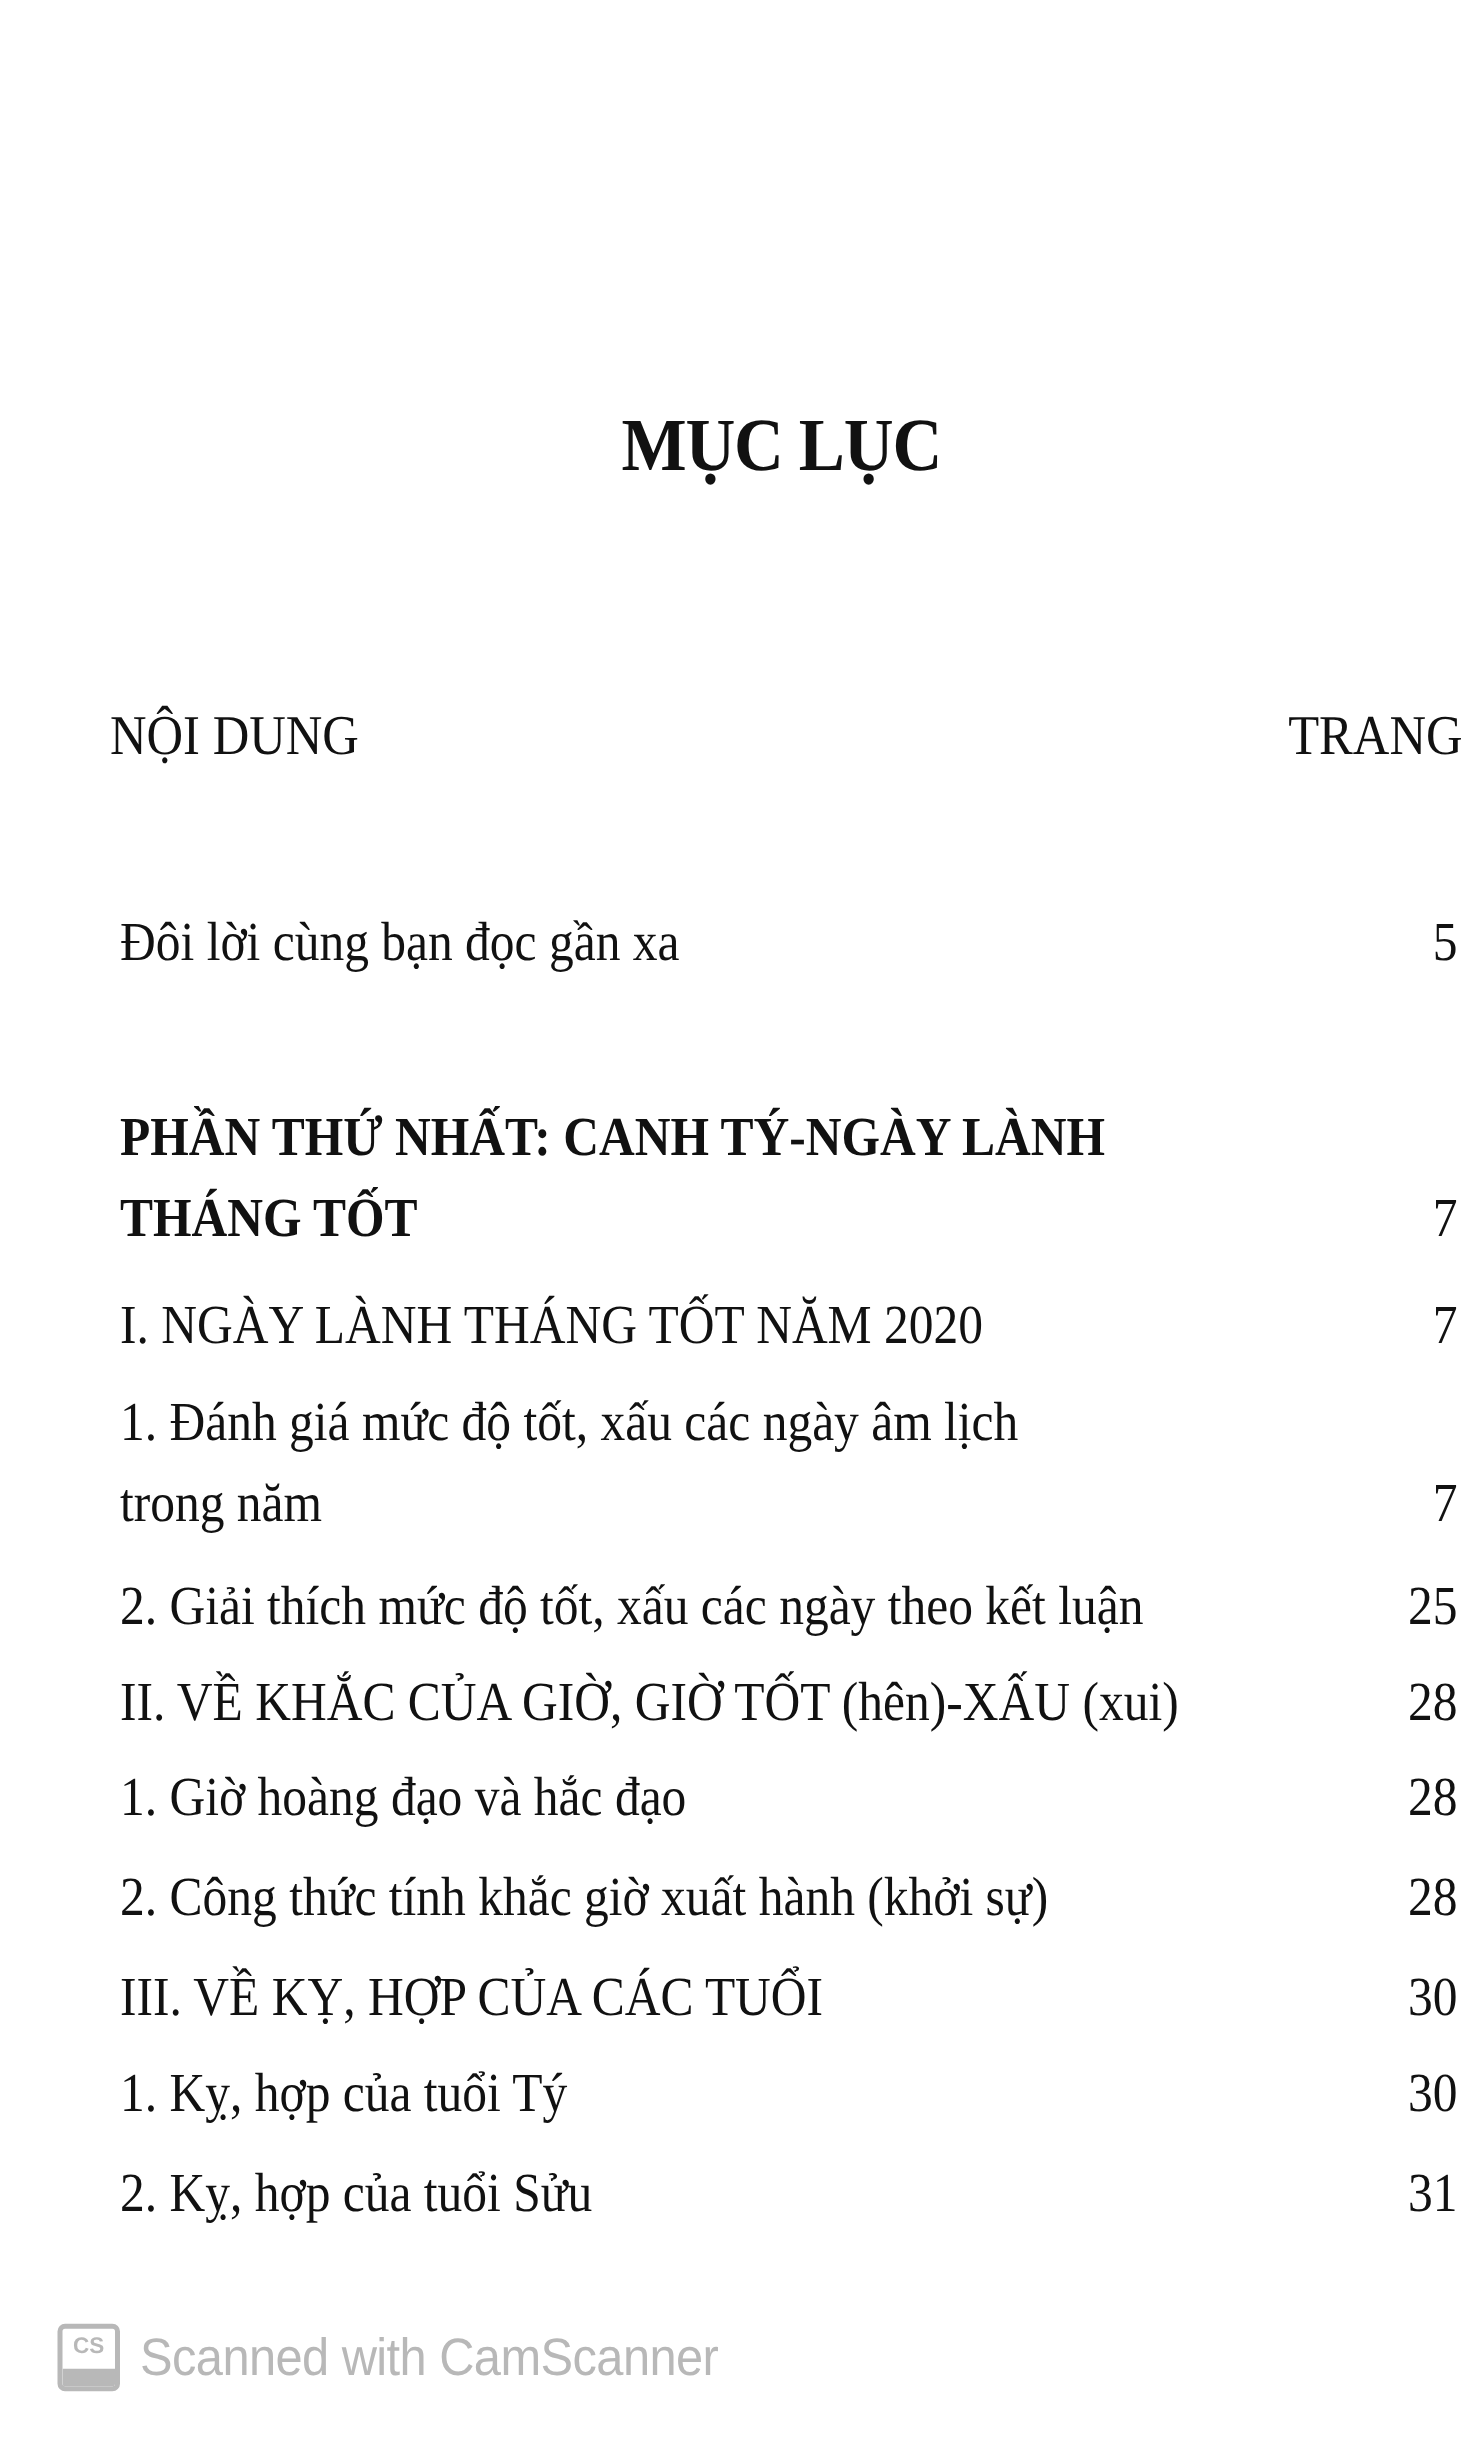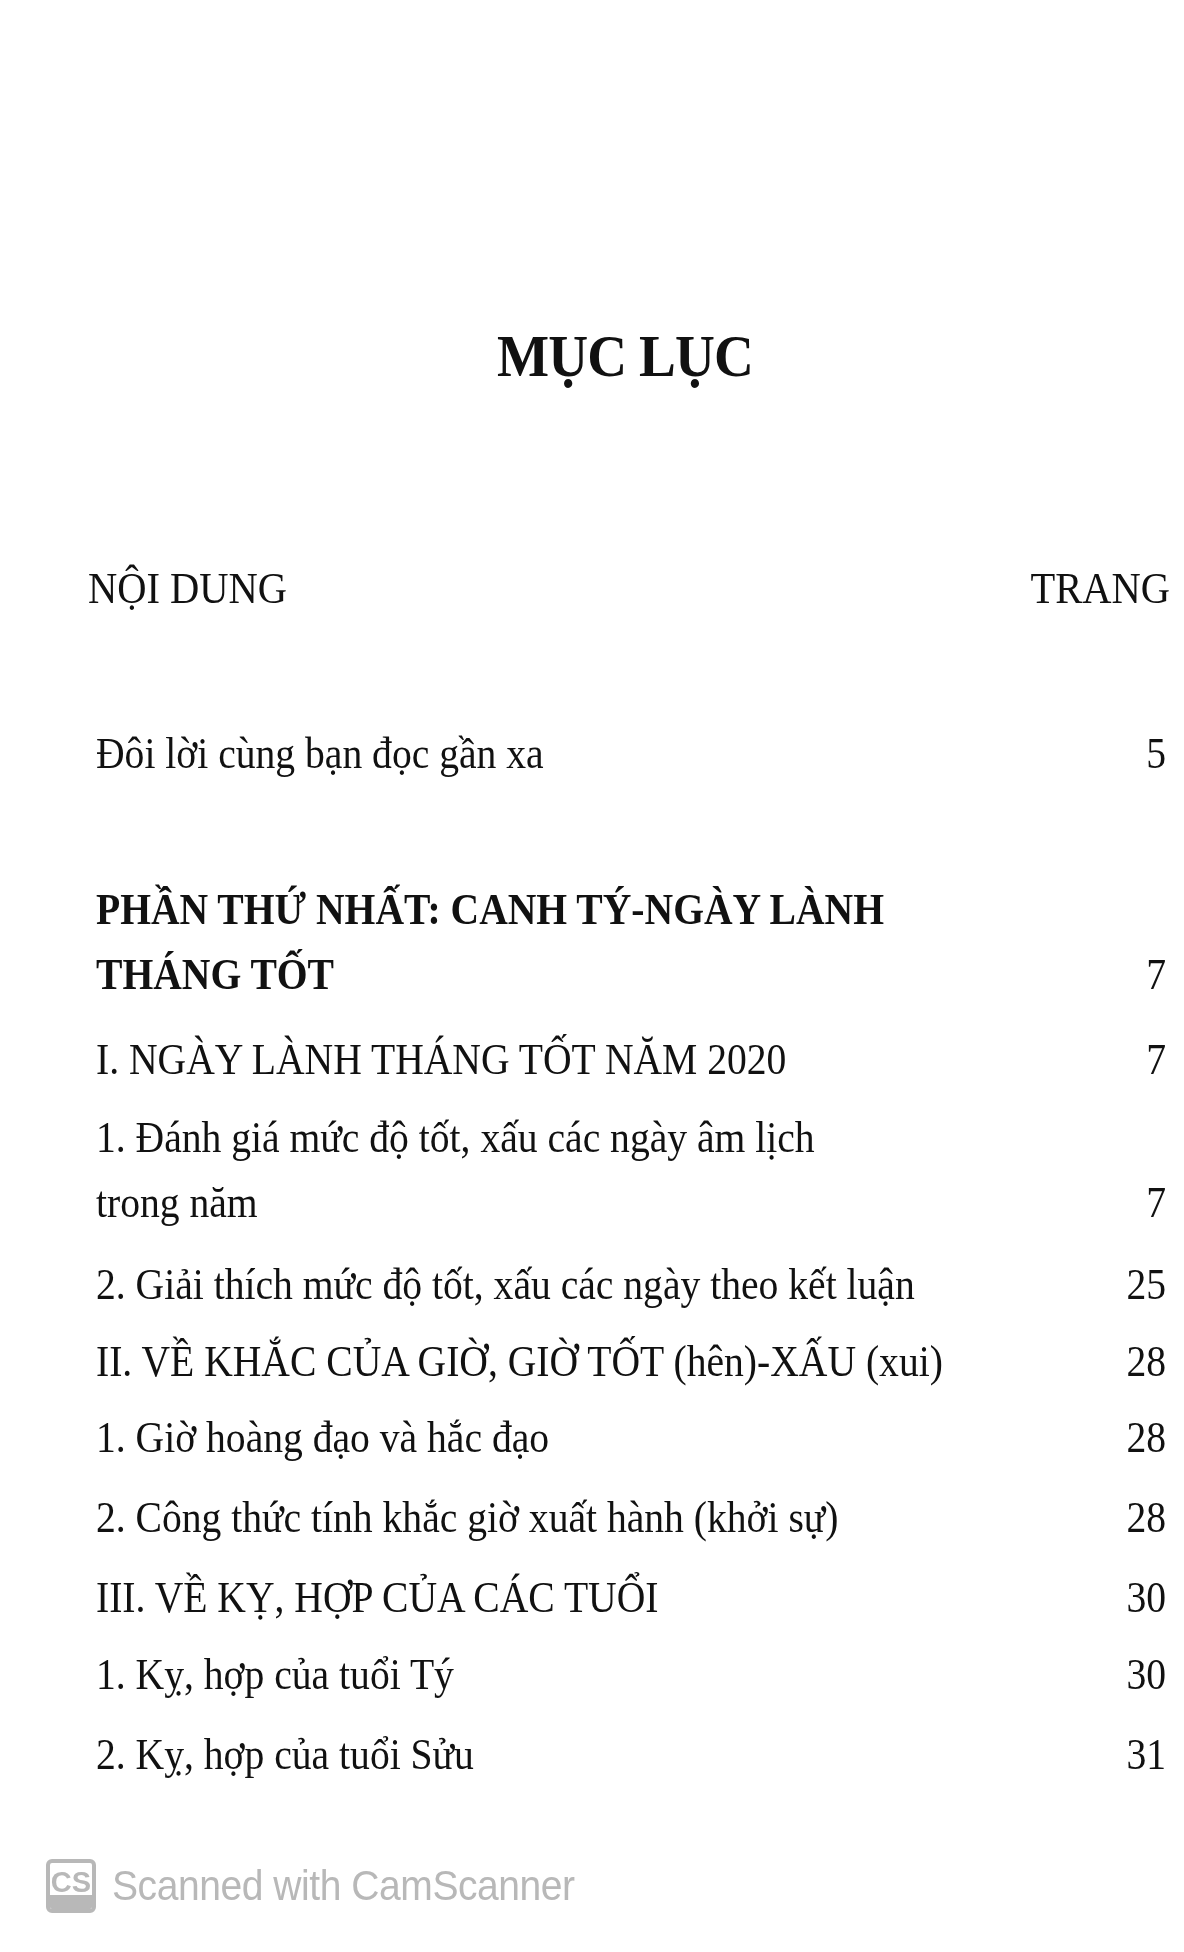--- a/index.html
+++ b/index.html
@@ -21,21 +21,21 @@
   }
   .row .txt { position:absolute; left:0; white-space:nowrap; transform:scaleX(0.9); transform-origin:left top; }
   .row .pg { position:absolute; right:0; white-space:nowrap; transform:scaleX(0.9); transform-origin:right top; }
   .bold .txt { font-weight:bold; }
   .wm {
     position:absolute; left:46px; top:1856px; height:60px; display:flex; align-items:center;
     font-family:"Liberation Sans", "DejaVu Sans", sans-serif; color:#b8b8b8; font-size:42px;
   }
   .wm .logo {
     width:50px; height:54px; border:4px solid #b8b8b8; border-radius:6px; box-sizing:border-box;
-    display:flex; align-items:flex-start; justify-content:center; font-size:29px; font-weight:bold;
+    display:flex; align-items:flex-start; justify-content:center; font-size:18px; font-weight:bold;
     position:relative; margin-right:16px; overflow:hidden;
   }
   .wm .logo::after { content:""; position:absolute; left:0; right:0; bottom:0; height:14px; background:#b8b8b8; }
   .wm .logo span { margin-top:3px; }
   .wm .label { letter-spacing:-0.5px; transform:scaleX(0.93); transform-origin:left center; }
 </style>
 </head>
 <body>
 
 <div class="title">MỤC LỤC</div>

